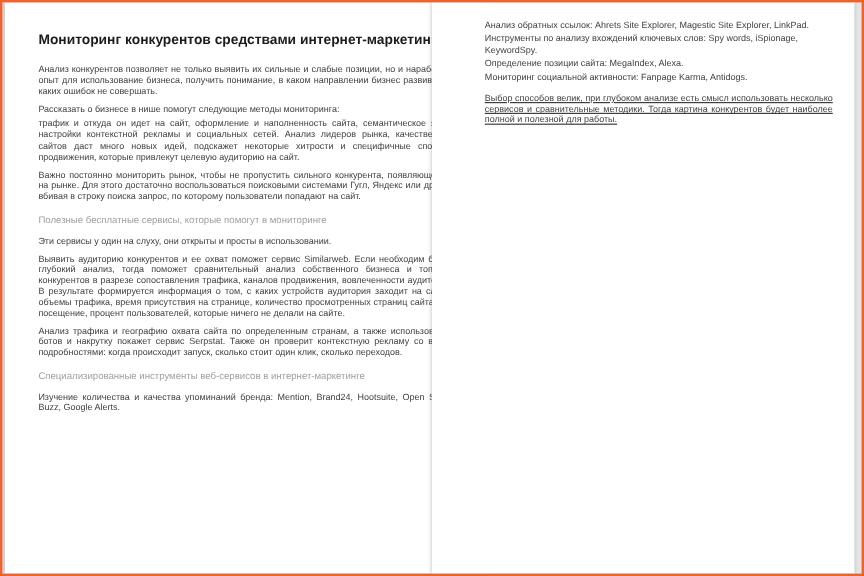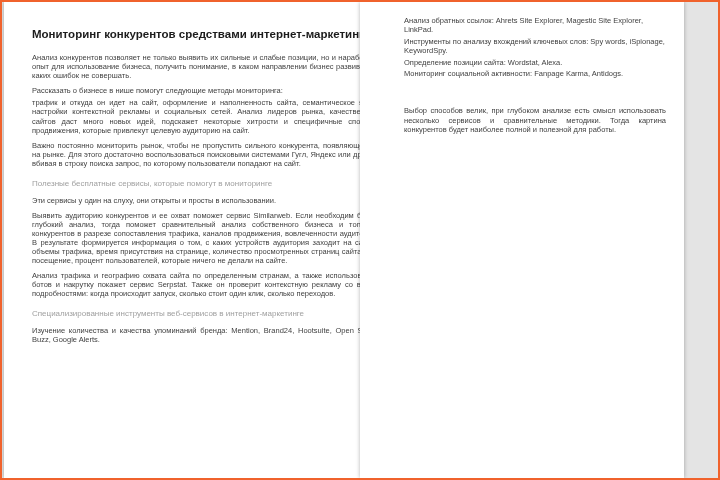--- a/index.html
+++ b/index.html
@@ -14,21 +14,21 @@
     font-family: "Liberation Sans", sans-serif;
   }
   .page {
     position: absolute;
     top: 0;
     bottom: 0;
     background: #ffffff;
     box-shadow: 0 0 4px rgba(0,0,0,0.30);
   }
   .page-left  { left: 2px;   width: 404px; }
-  .page-right { left: 358px; width: 324px; }
+  .page-right { left: 358px; width: 352px; }
   .content-left  { padding: 26px 30px 0 28px; }
   .content-right { padding: 14px 18px 0 44px; }
   .doc-title {
     font-size: 11.5px;
     line-height: 13px;
     font-weight: 700;
     color: #1c1c1c;
     margin: 0 0 12px 0;
   }
   .para {
@@ -45,21 +45,21 @@
     font-weight: 400;
     color: #a0a0a0;
     margin: 11px 0 7px 0;
   }
   .tool-line {
     font-size: 7.5px;
     line-height: 9.4px;
     color: #3f3f3f;
     margin: 0 0 2px 0;
   }
-  .closing { margin-top: 28px; }
+  .closing { margin-top: 8px; text-decoration: underline; }
 </style>
 </head>
 <body>
 
 <div class="canvas">
 
   <div class="page page-left">
     <div class="content-left">
       <h1 class="doc-title">Мониторинг конкурентов средствами интернет-маркетинга</h1>
 
@@ -77,20 +77,20 @@
       <h2 class="subhead">Специализированные инструменты веб-сервисов в интернет-маркетинге</h2>
 
       <p class="para">Изучение количества и качества упоминаний бренда: Mention, Brand24, Hootsuite, Open Social Buzz, Google Alerts.</p>
     </div>
   </div>
 
   <div class="page page-right">
     <div class="content-right">
       <p class="tool-line">Анализ обратных ссылок: Ahrets Site Explorer, Magestic Site Explorer, LinkPad.</p>
       <p class="tool-line">Инструменты по анализу вхождений ключевых слов: Spy words, iSpionage, KeywordSpy.</p>
-      <p class="tool-line">Определение позиции сайта: Wordstat, Alexa.</p>
+      <p class="tool-line">Определение позиции сайта: MegaIndex, Alexa.</p>
       <p class="tool-line">Мониторинг социальной активности: Fanpage Karma, Antidogs.</p>
 
       <p class="para closing">Выбор способов велик, при глубоком анализе есть смысл использовать несколько сервисов и сравнительные методики. Тогда картина конкурентов будет наиболее полной и полезной для работы.</p>
     </div>
   </div>
 
 </div>
 
 </body></html>

